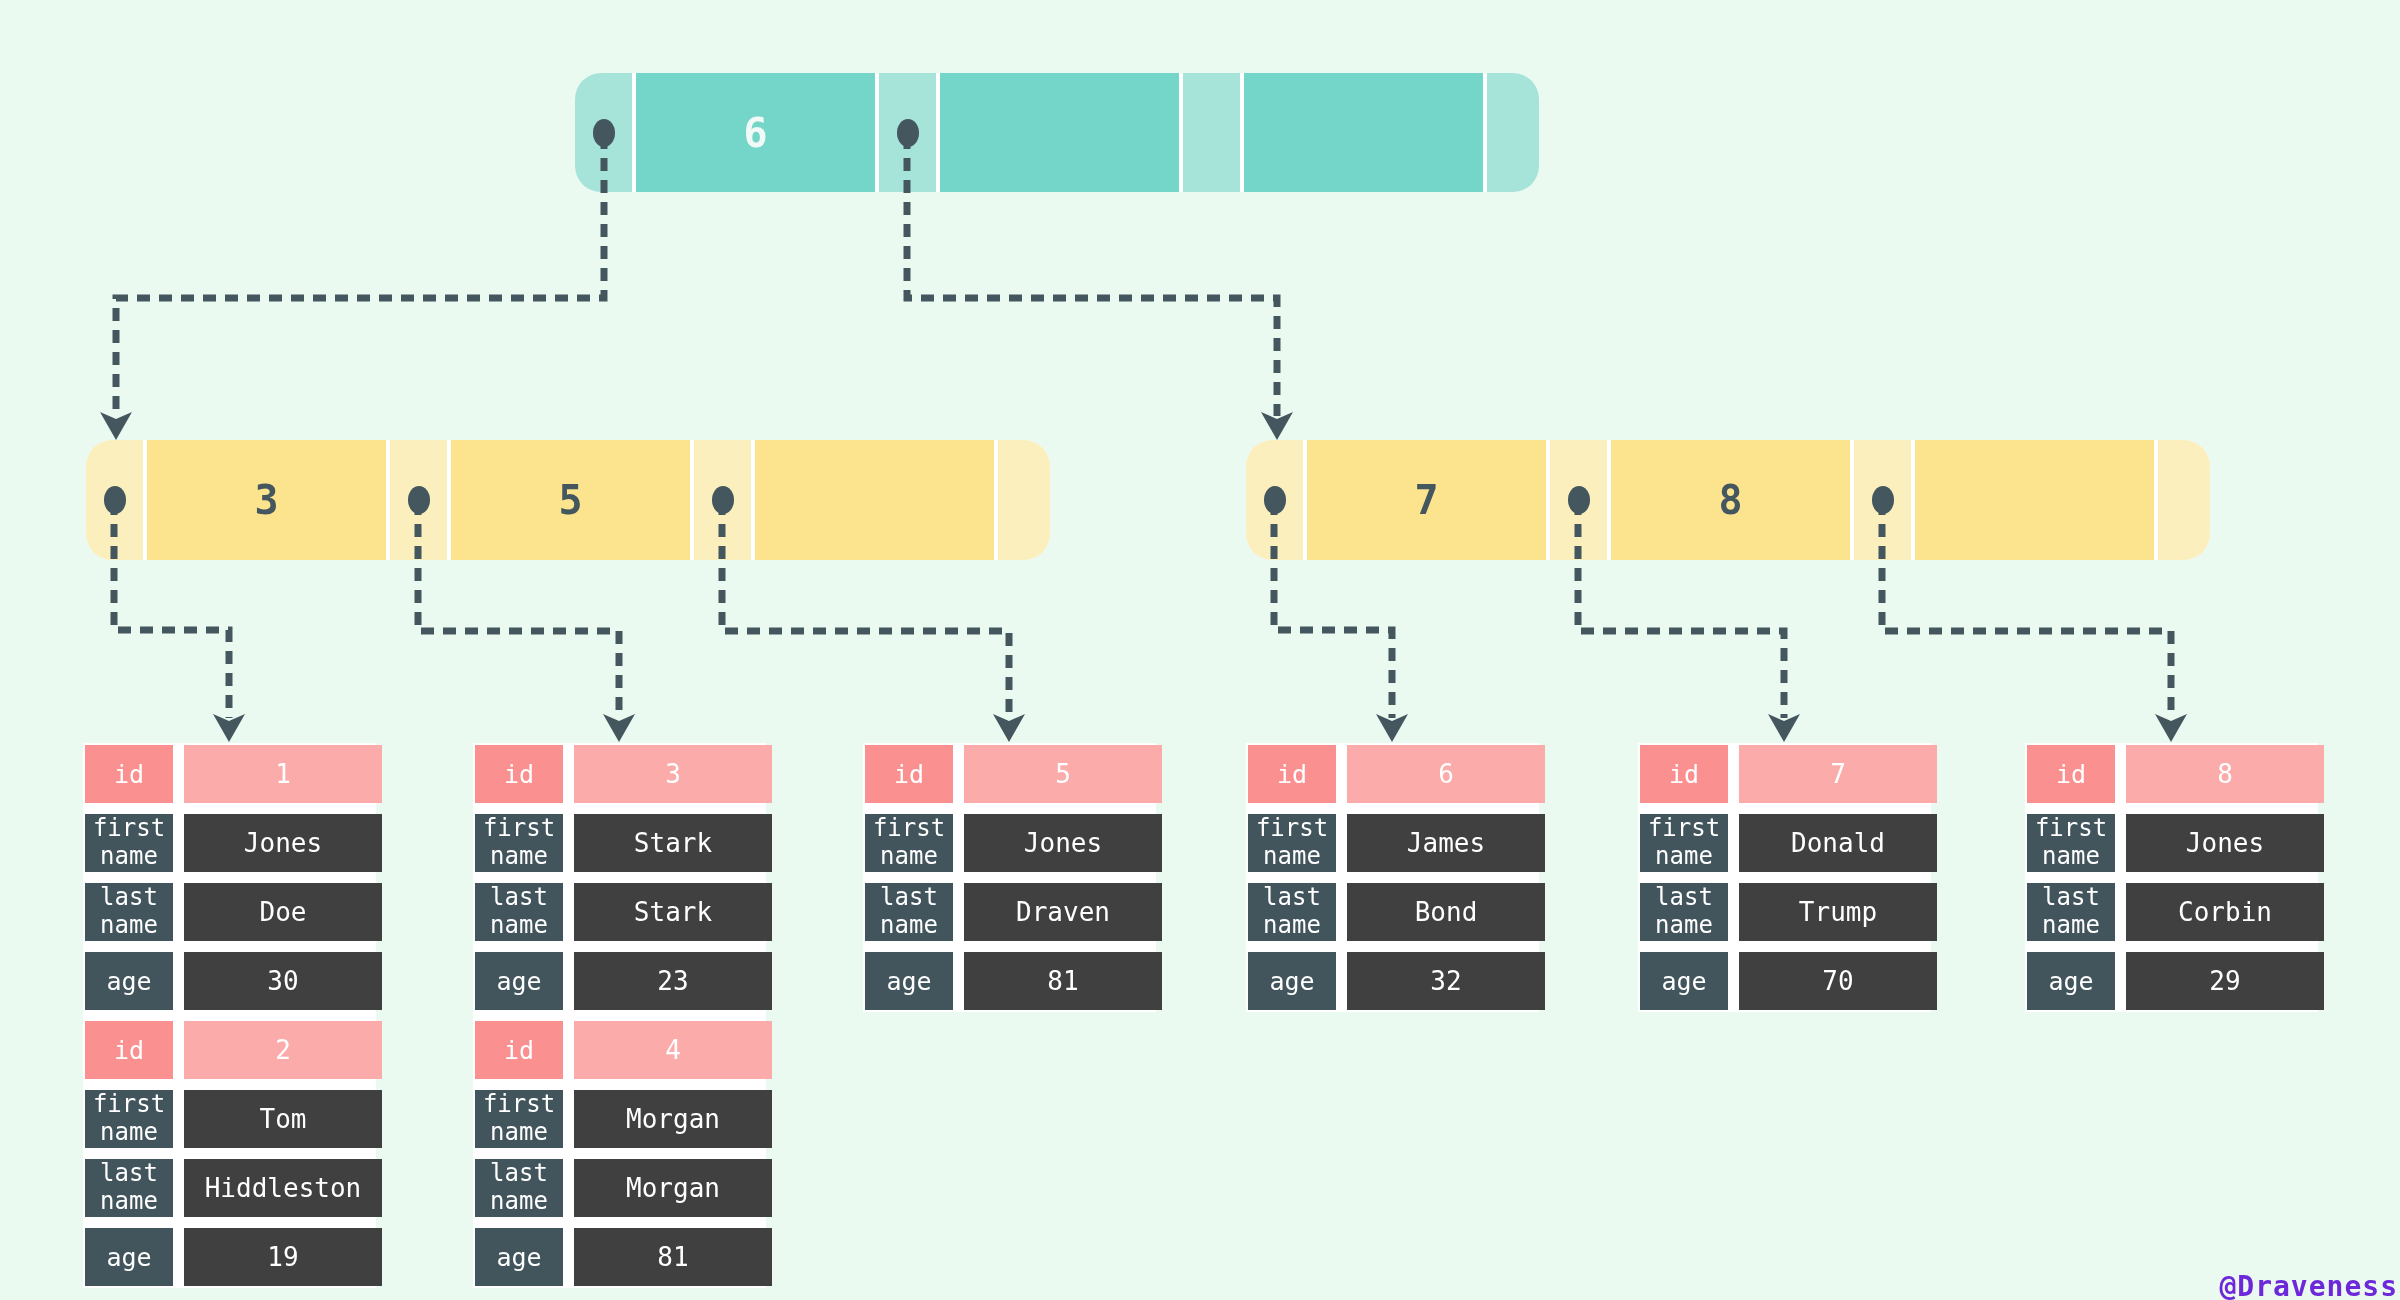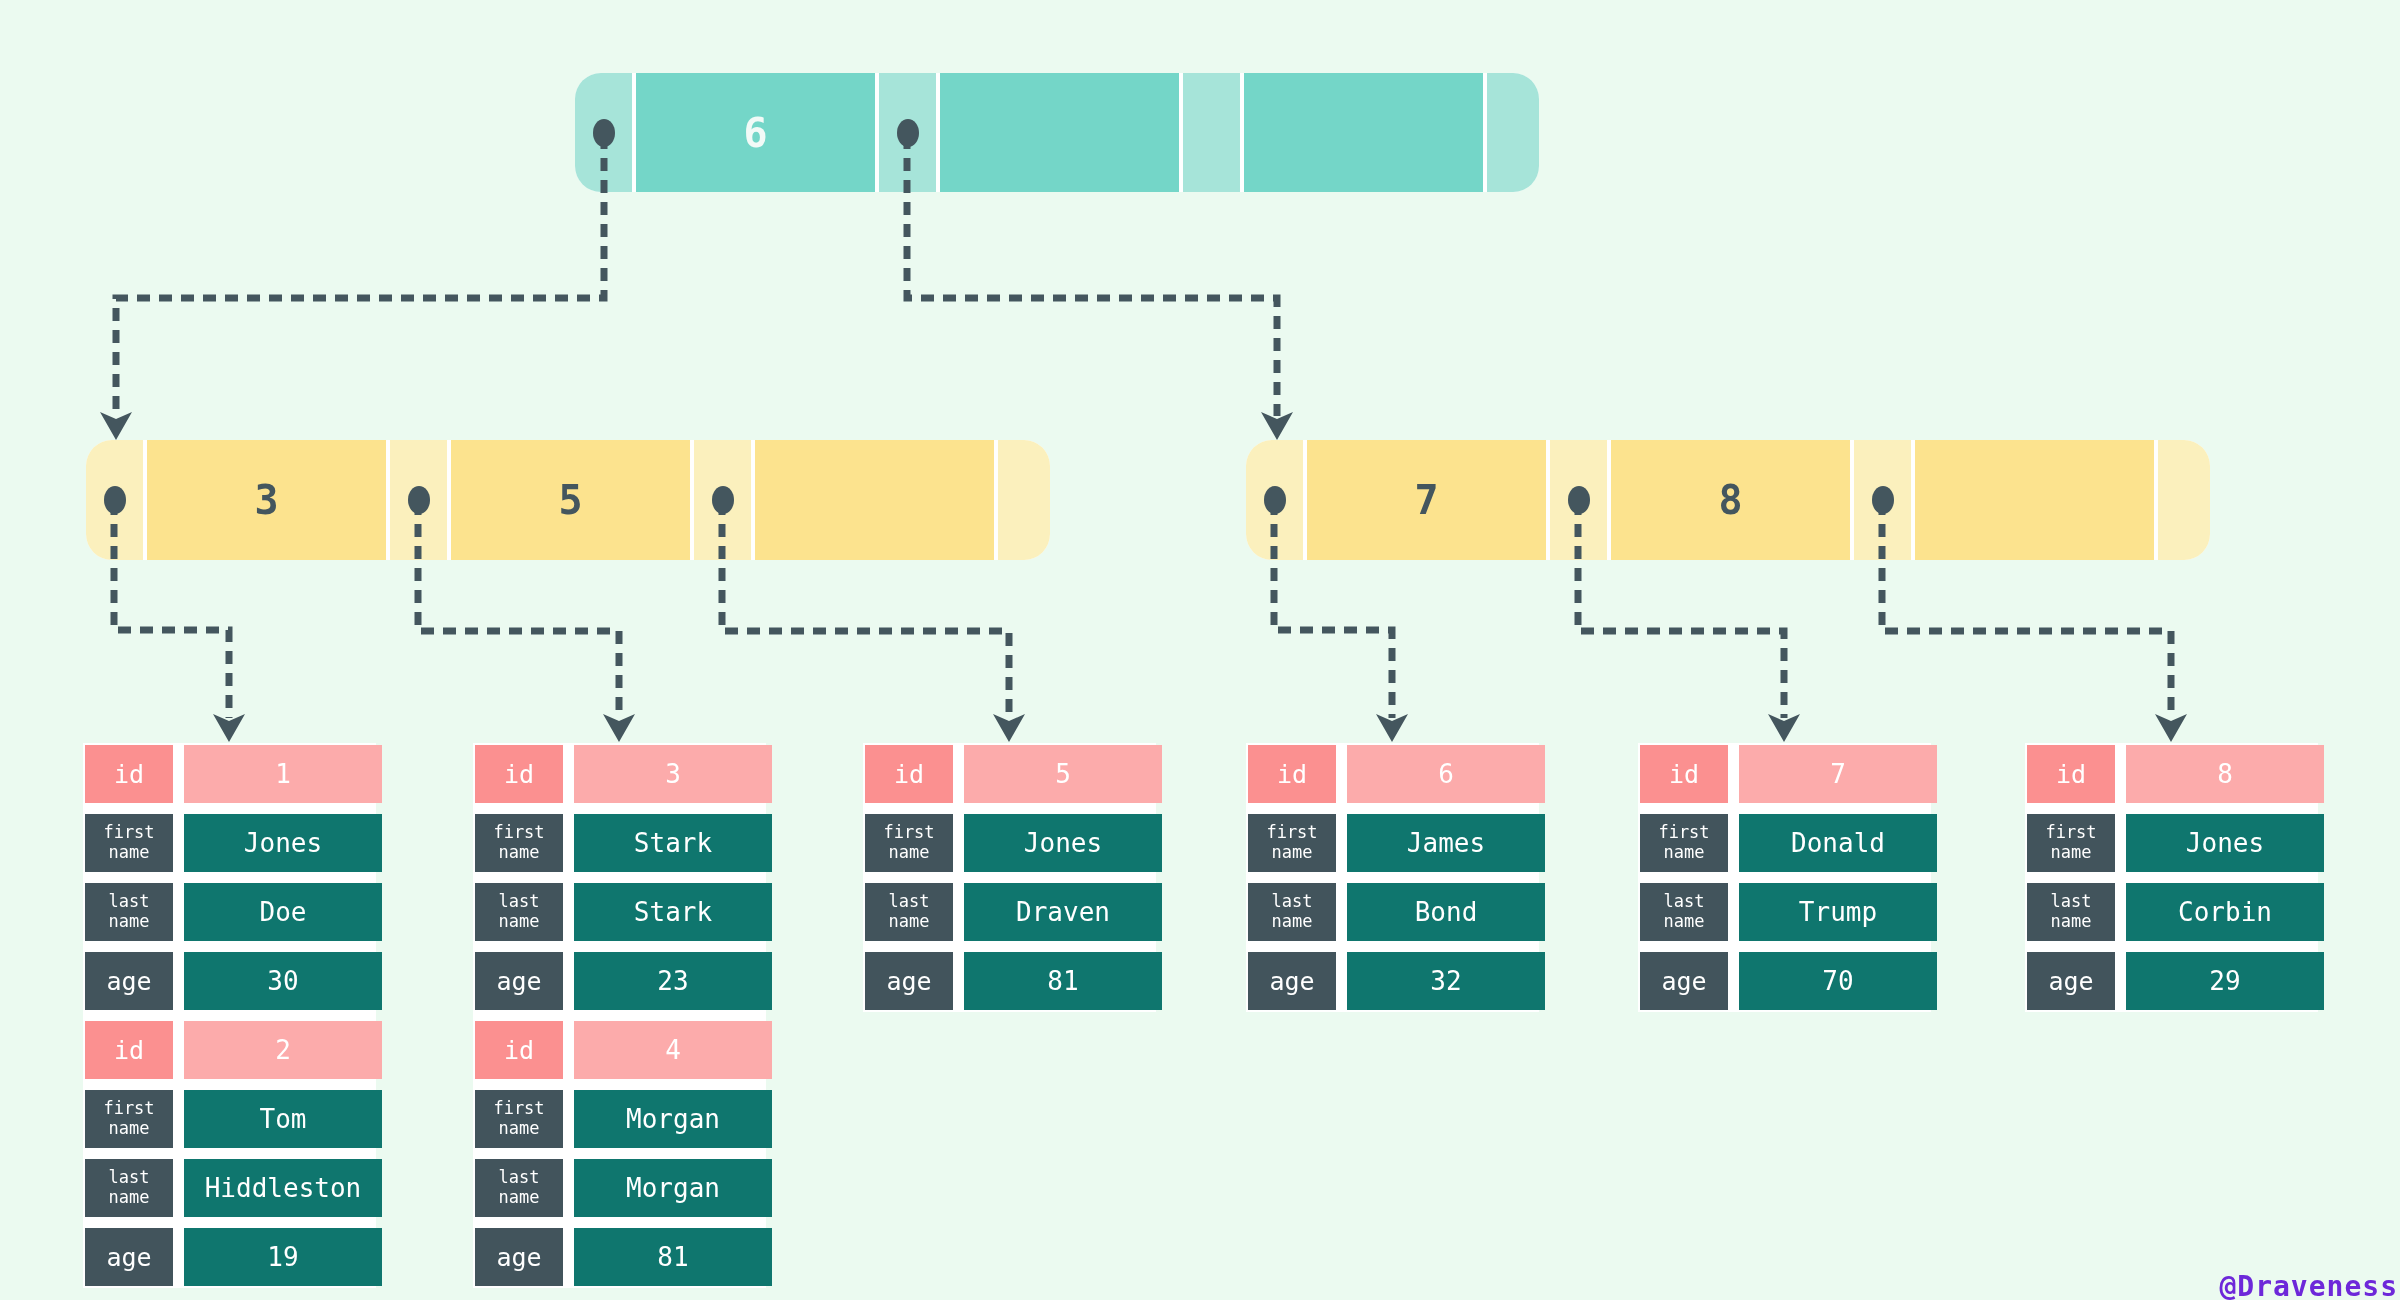--- a/index.html
+++ b/index.html
@@ -29,22 +29,22 @@
   
   .rtable{
     position:absolute;top:743px;display:grid;grid-template-columns:88px 198px;
     gap:11px;background:#FFFFFF;padding:2px;width:289px;
   }
   .cell{
     height:58px;display:flex;align-items:center;justify-content:center;
     color:#FFFFFF;font-size:26px;
   }
   .lbl{background:#42545C;font-size:25px;}
-  .val{background:#0f766e;}
-  .lbl.sm{font-size:17px;line-height:1.15;text-align:center;padding:0 6px;box-sizing:border-box;}
+  .val{background:#404040;}
+  .lbl.sm{font-size:24px;line-height:1.15;text-align:center;padding:0 6px;box-sizing:border-box;}
   .lbl.idr{background:#FB9090;}
   .val.idr{background:#FCABAB;}
   
   .wires{position:absolute;left:0;top:0;z-index:5;pointer-events:none;}
   .wire{fill:none;stroke:#44565E;stroke-width:7;stroke-dasharray:13 9;}
   .ah{fill:#44565E;stroke:none;}
   
   .watermark{
     position:absolute;top:1270px;right:2px;font-size:28px;font-weight:700;
     color:#6d28d9;letter-spacing:1px;

